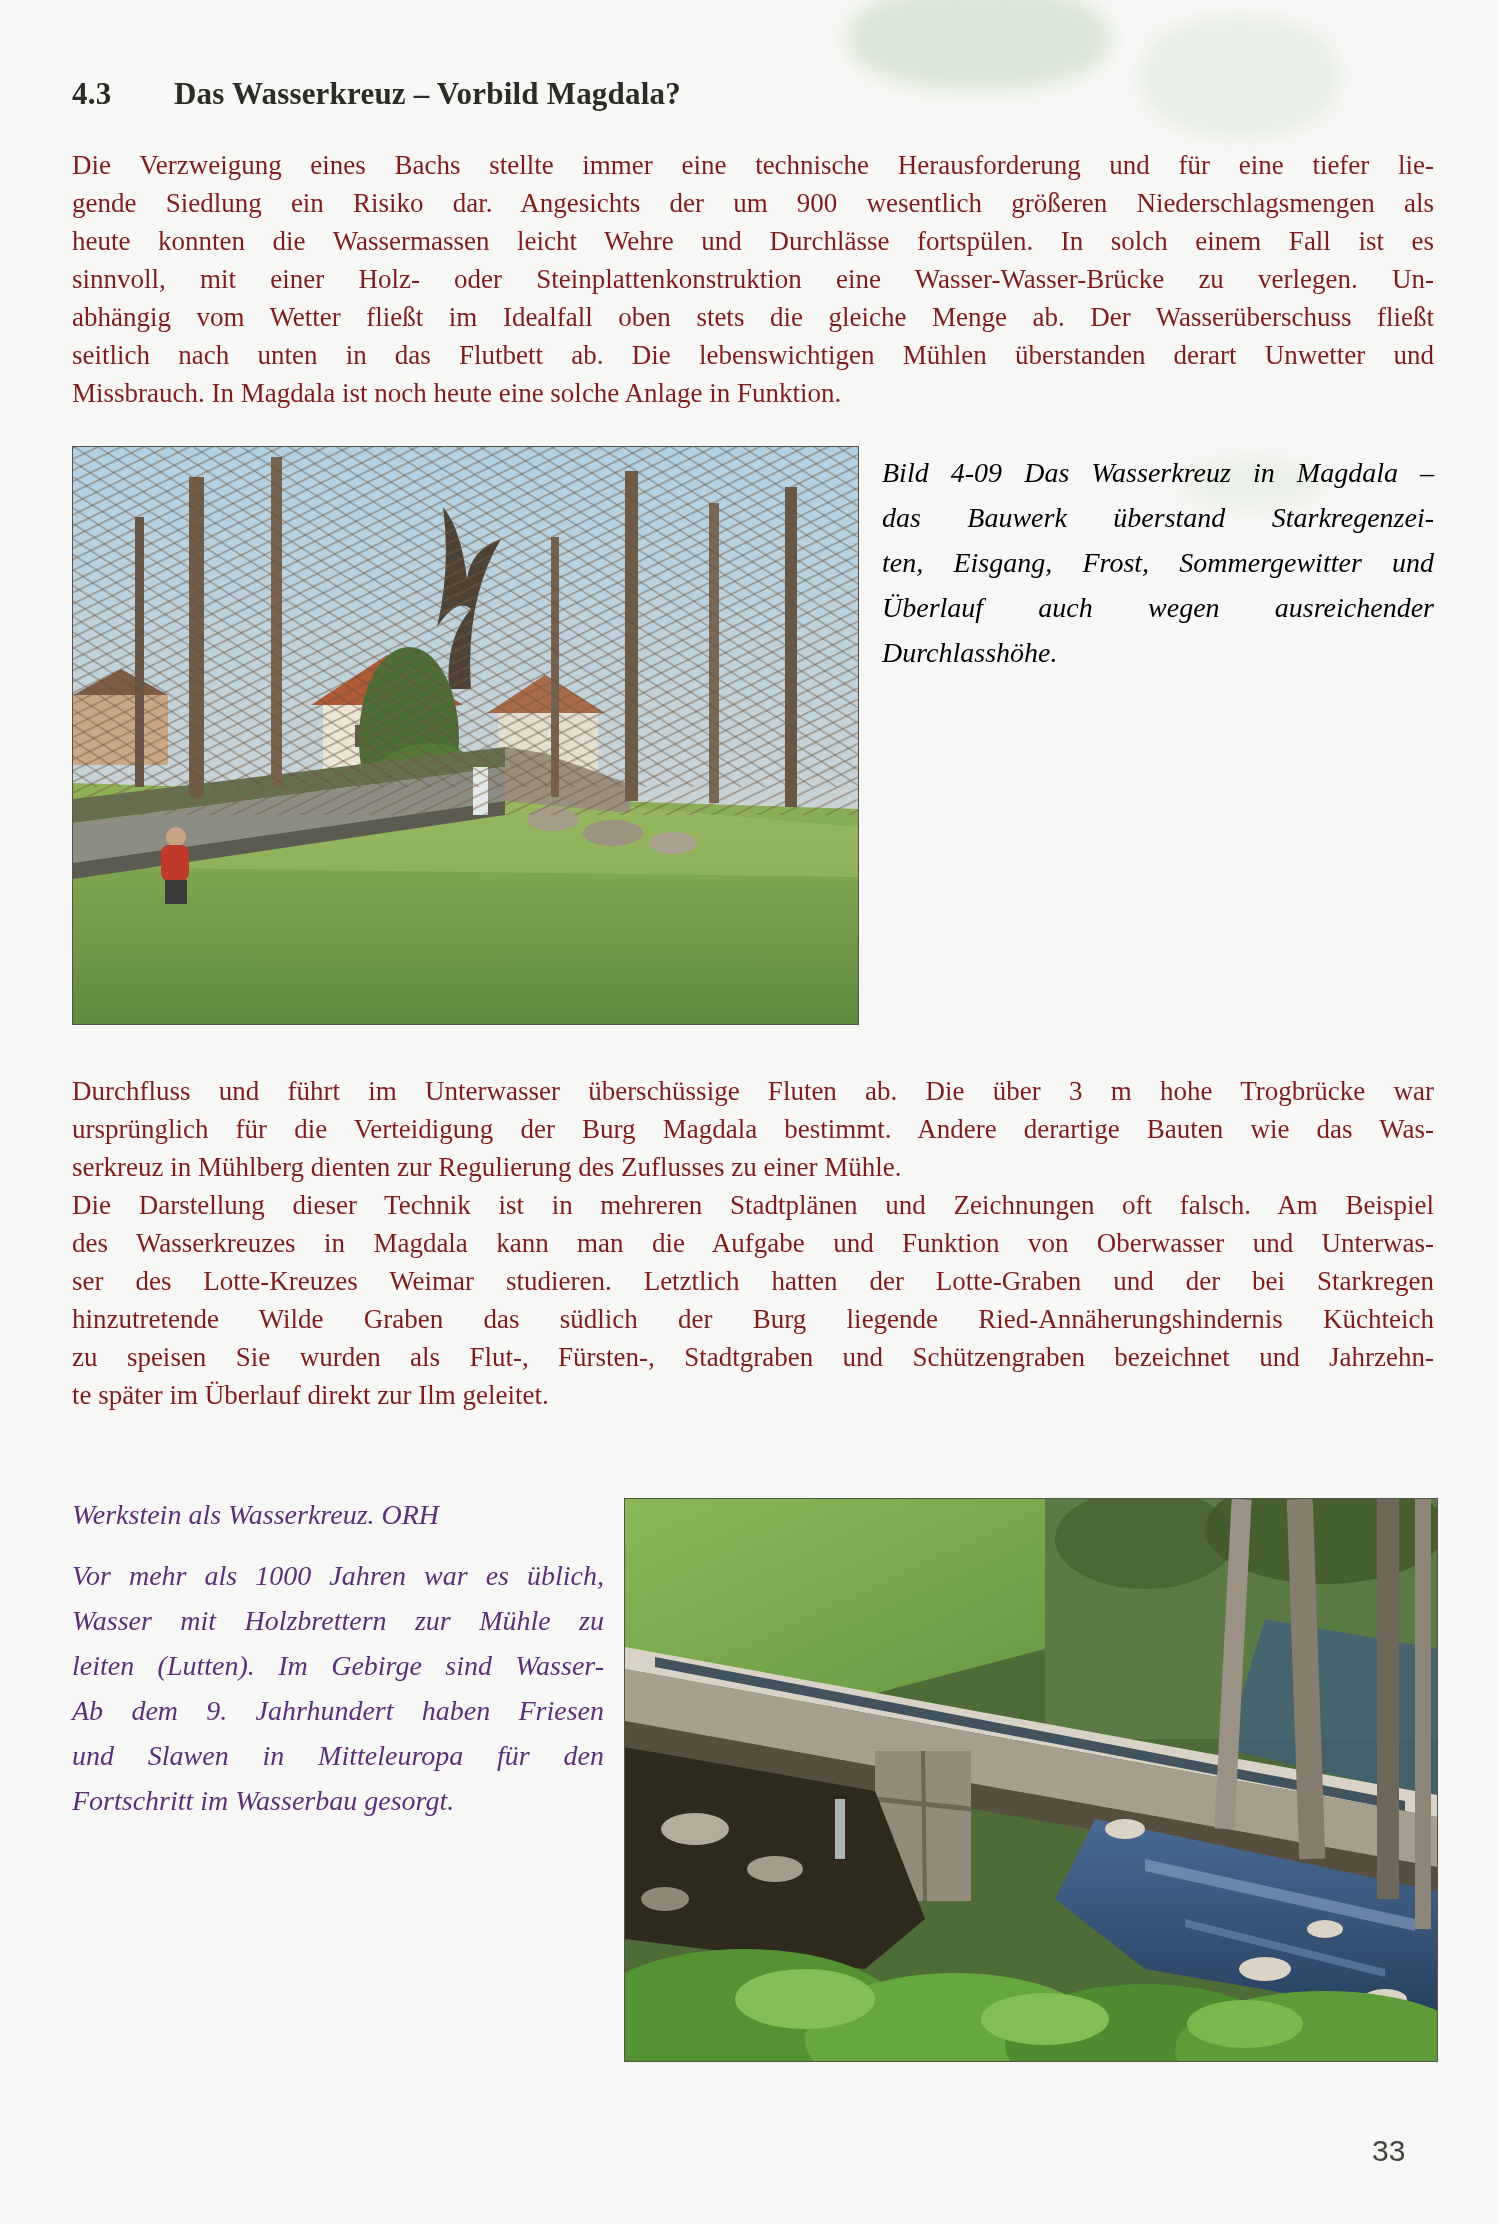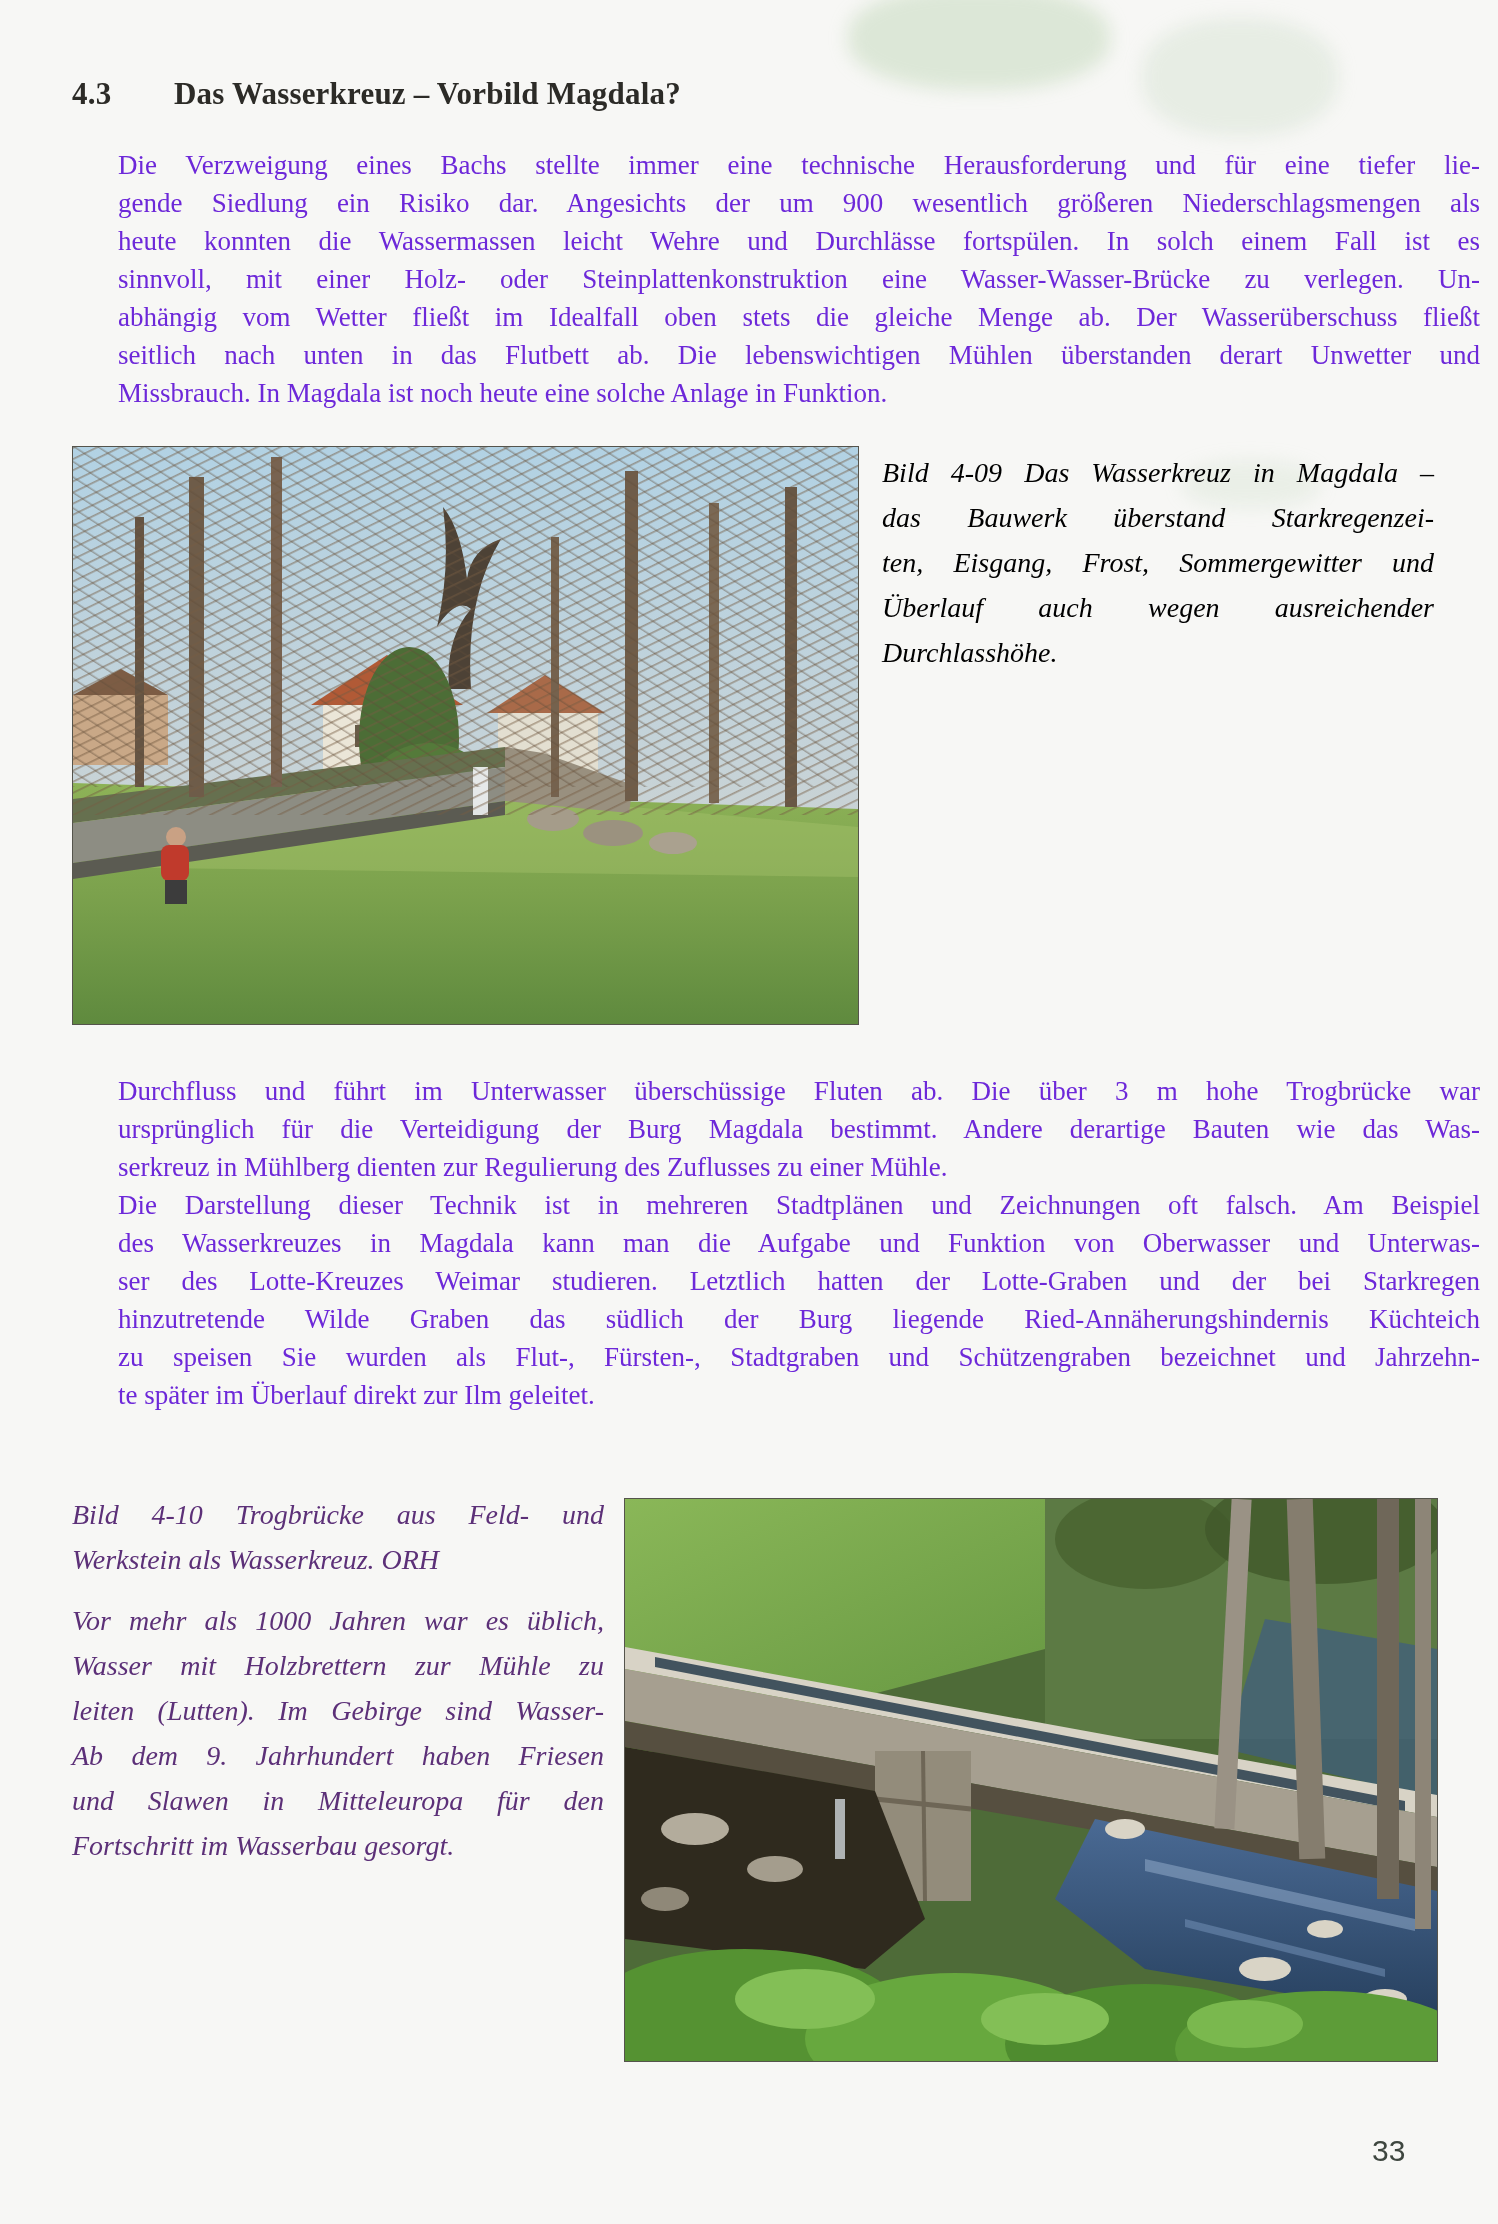--- a/index.html
+++ b/index.html
@@ -15,21 +15,21 @@
   
   .artifact{position:absolute;filter:blur(9px);border-radius:45%;pointer-events:none;}
   #art1{left:848px;top:-14px;width:262px;height:104px;background:rgba(164,199,152,0.32);}
   #art2{left:1142px;top:18px;width:196px;height:118px;background:rgba(186,210,180,0.26);}
   #art3{left:1182px;top:460px;width:138px;height:48px;background:rgba(180,205,170,0.18);}
   .heading{
     position:absolute;left:72px;top:76px;width:1362px;
     font-weight:bold;font-size:31px;color:#2c2b27;letter-spacing:0.2px;
   }
   .heading .num{display:inline-block;width:102px;}
-  .body-text{font-size:27px;line-height:38px;color:#6d28d9;margin-left:46px;}
+  .body-text{font-size:27px;line-height:38px;color:#7f1d1d;}
   .jline{text-align:justify;text-align-last:justify;}
   .jline-last{text-align-last:left;}
   #p1{position:absolute;left:72px;top:146px;width:1362px;}
   #p2p3{position:absolute;left:72px;top:1072px;width:1362px;}
   #p2p3 .para{margin:0;}
   .caption{font-style:italic;font-size:28px;line-height:45px;}
   #cap409{position:absolute;left:882px;top:450px;width:552px;}
   #cap410{position:absolute;left:72px;top:1492px;width:532px;}
   #cap410 .cap-body{margin-top:16px;}
   .photo{position:absolute;border:1px solid #55544c;background:#dcdcd8;}
@@ -141,21 +141,20 @@
         <div class="jline">des Wasserkreuzes in Magdala kann man die Aufgabe und Funktion von Oberwasser und Unterwas-</div>
         <div class="jline">ser des Lotte-Kreuzes Weimar studieren. Letztlich hatten der Lotte-Graben und der bei Starkregen</div>
         <div class="jline">hinzutretende Wilde Graben das südlich der Burg liegende Ried-Annäherungshindernis Küchteich</div>
         <div class="jline">zu speisen Sie wurden als Flut-, Fürsten-, Stadtgraben und Schützengraben bezeichnet und Jahrzehn-</div>
         <div class="jline jline-last">te später im Überlauf direkt zur Ilm geleitet.</div>
       </div>
   </div>
 
   <div id="cap410" class="caption" style="color:#5c3078">
     <div class="cap-title">
-        <div class="jline">Bild 4-10  Trogbrücke aus Feld- und</div>
         <div class="jline jline-last">Werkstein als Wasserkreuz. ORH</div>
       </div>
     <div class="cap-body">
         <div class="jline">Vor mehr als 1000 Jahren war es üblich,</div>
         <div class="jline">Wasser mit Holzbrettern zur Mühle zu</div>
         <div class="jline">leiten (Lutten). Im Gebirge sind Wasser-</div>
         <div class="jline">Ab dem 9. Jahrhundert haben Friesen</div>
         <div class="jline">und Slawen in Mitteleuropa für den</div>
         <div class="jline jline-last">Fortschritt im Wasserbau gesorgt.</div>
       </div>

